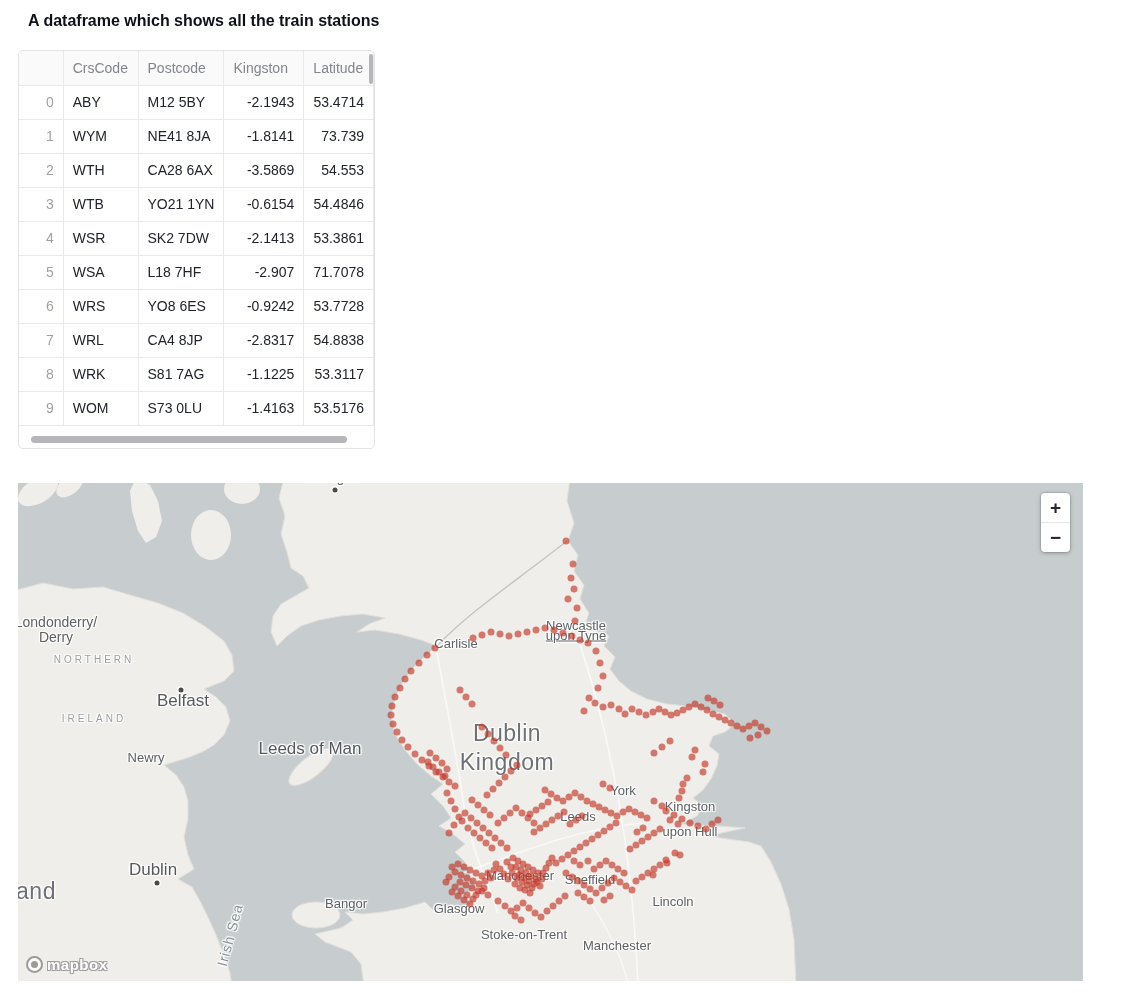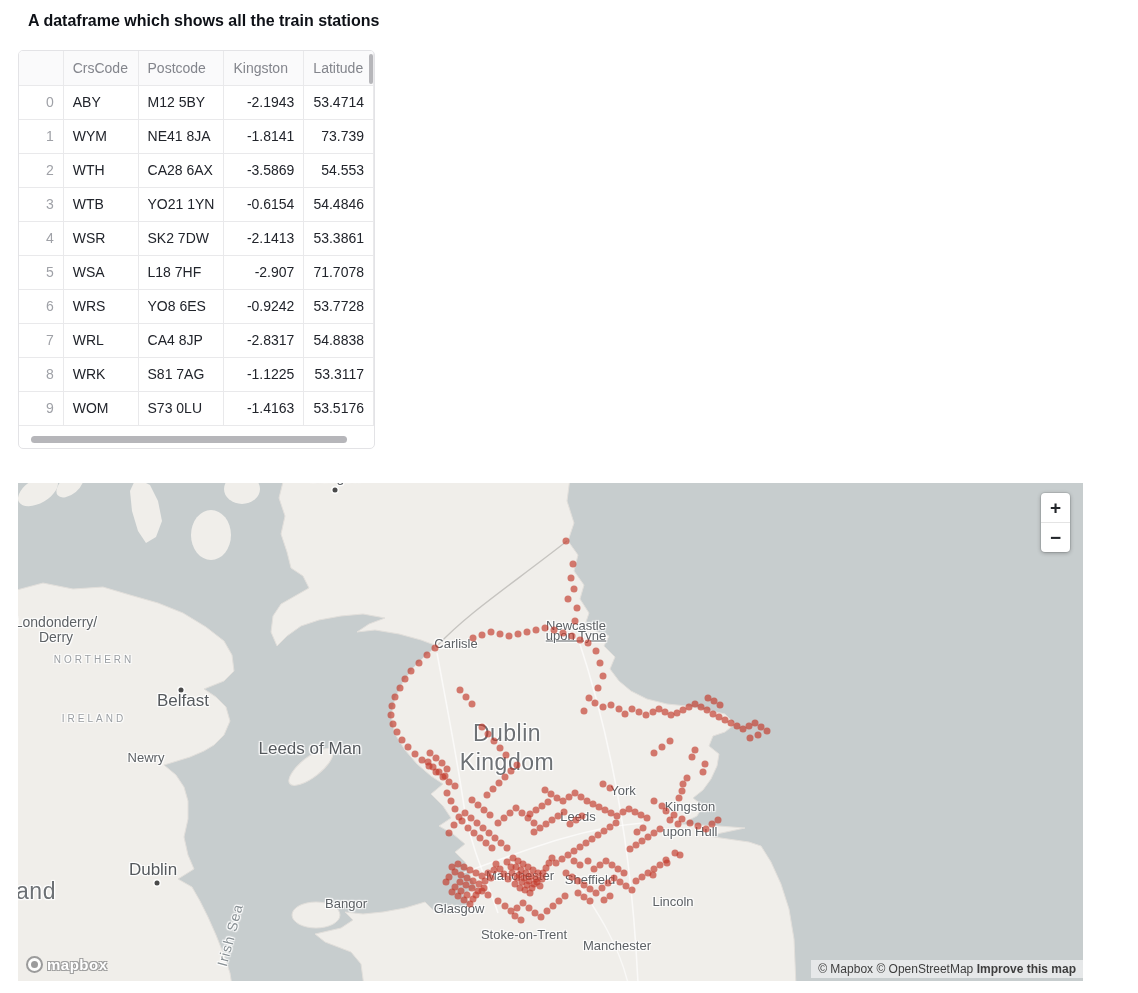--- a/index.html
+++ b/index.html
@@ -566,18 +566,13 @@
   <div class="zoom-ctl">
     <div class="zoom-btn">+</div>
     <div class="zoom-btn out">−</div>
   </div>
 
   <div class="mb-logo">
     <div class="mb-circle"></div>
     <div class="mb-word">mapbox</div>
   </div>
 
-  <div class="map-attr">
-    <a href="#">© Mapbox</a>
-    <a href="#">© OpenStreetMap</a>
-    <a href="#" class="improve">Improve this map</a>
-  </div>
 </div>
 
 </body></html>

